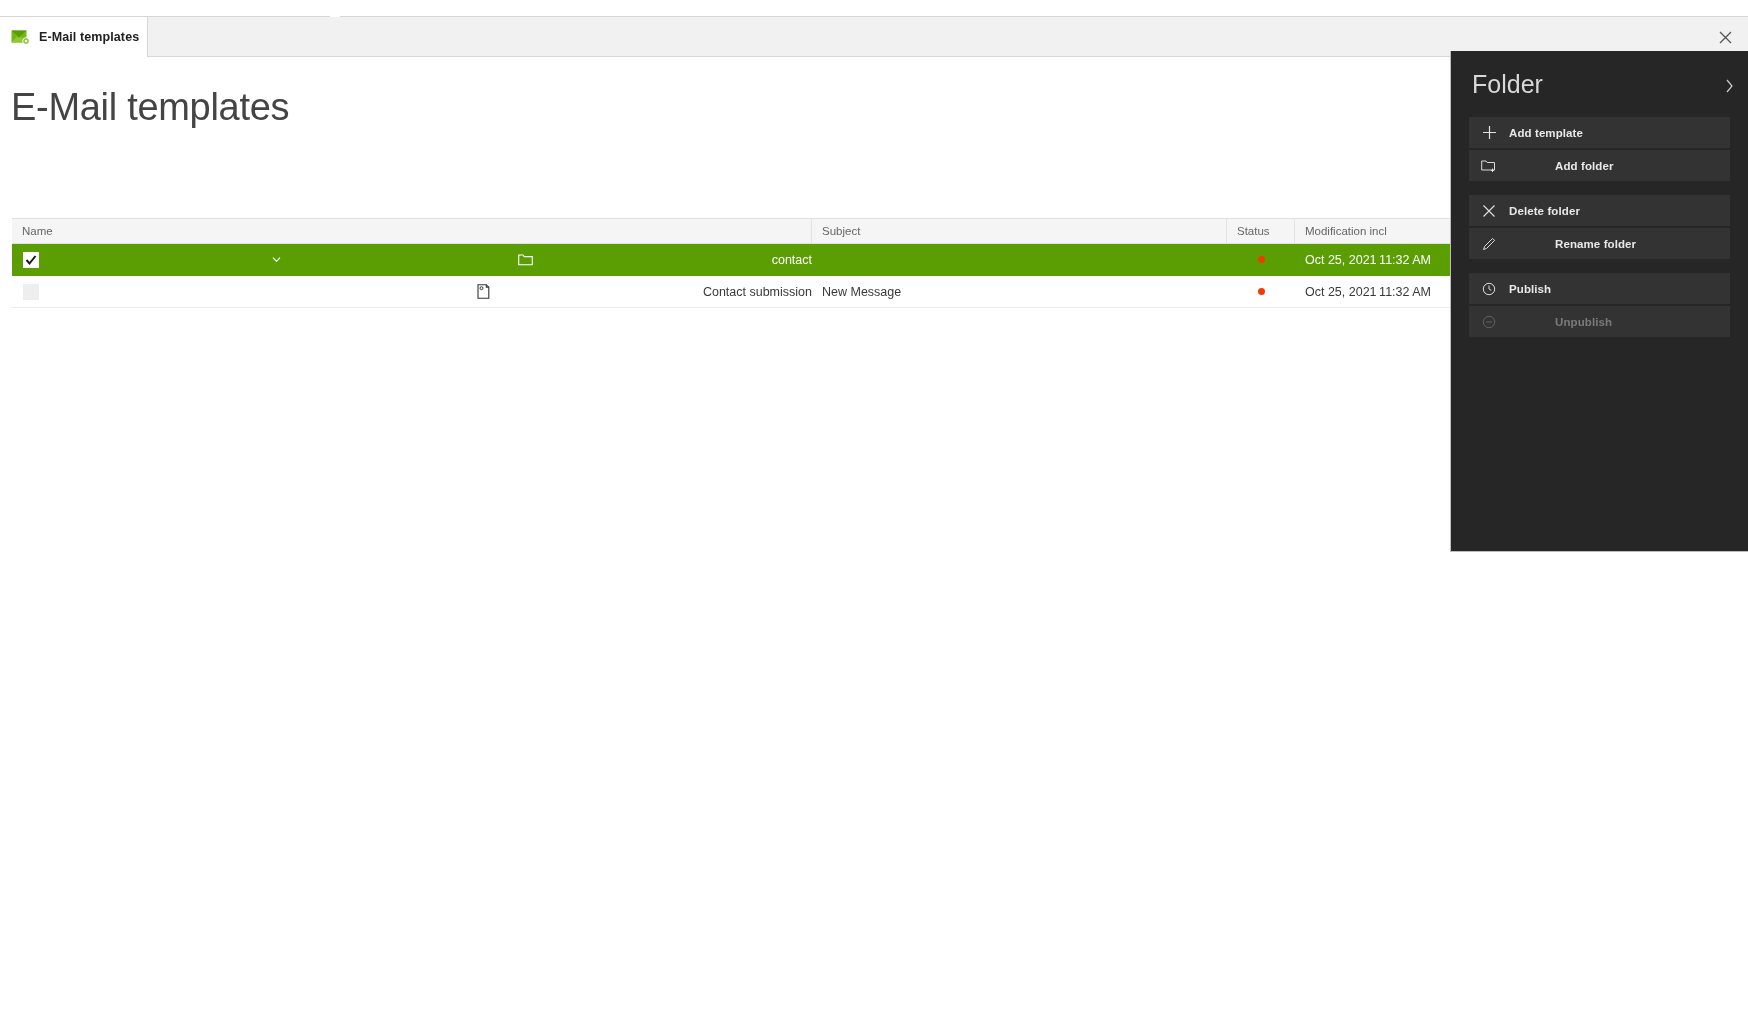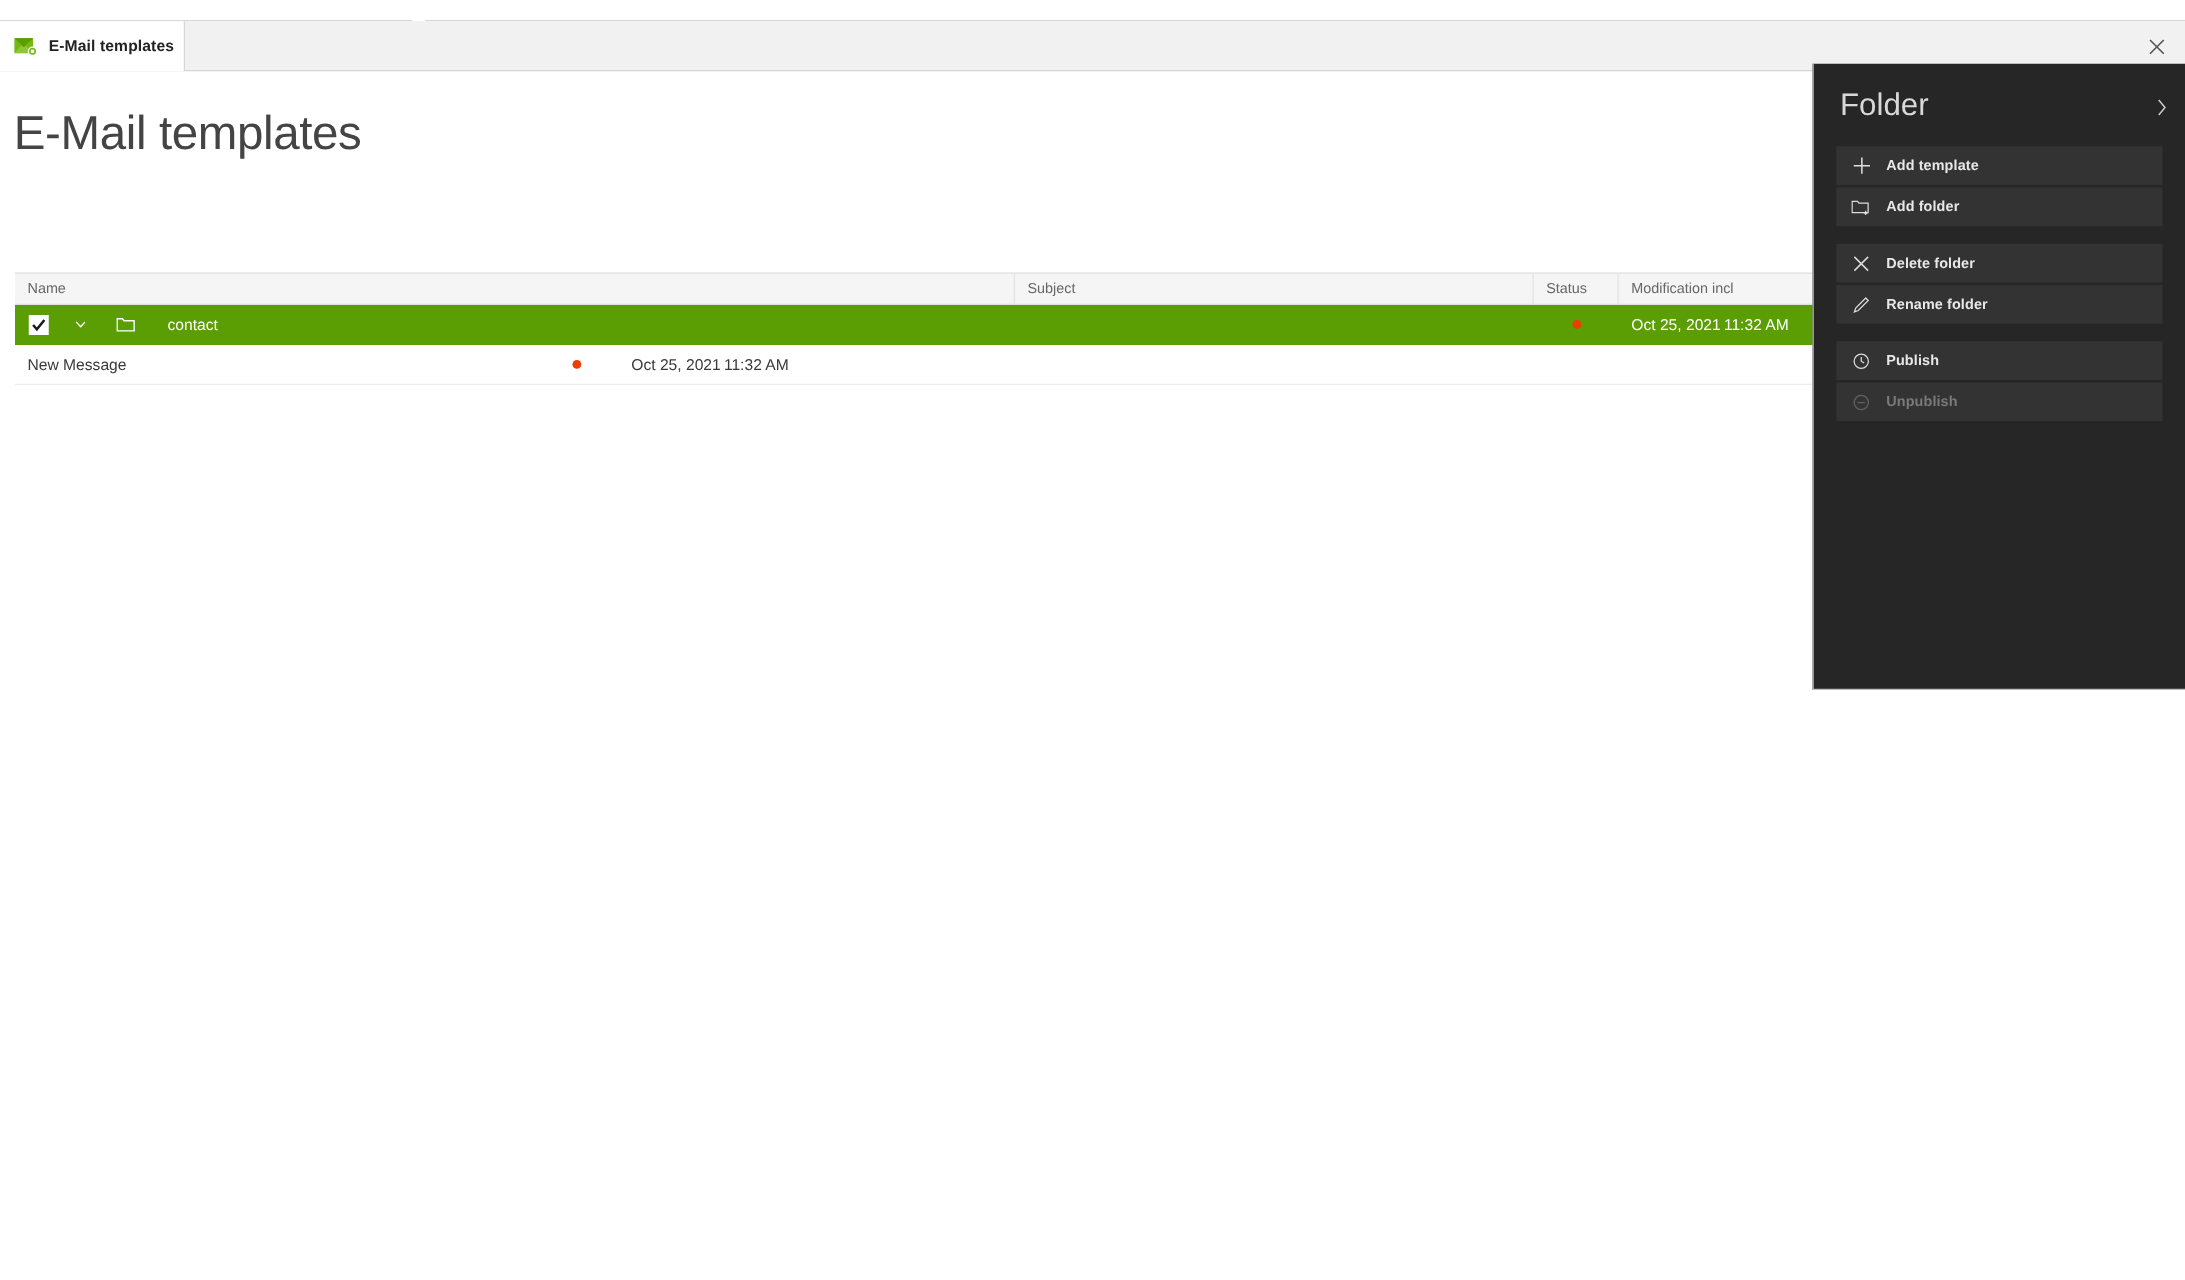--- a/index.html
+++ b/index.html
@@ -86,21 +86,21 @@
   .col-status  { width:68px; }
   .col-date    { width:164px; }
 
   .row { display:flex; height:32px; align-items:stretch; border-bottom:1px solid #ededed; }
   .row .cell {
     display:flex; align-items:center; font-size:12.5px; color:#3a3a3a;
   }
   .row.selected { background:#5a9e04; border-bottom:1px solid #5a9e04; }
   .row.selected .cell { color:#ffffff; }
 
-  .name-cell { padding-left:11px; gap:16px; }
+  .name-cell { padding-left:11px; gap:16px;justify-content:space-between; }
   .checkbox {
     width:16px; height:16px; flex:0 0 auto;
     display:flex; align-items:center; justify-content:center;
   }
   .checkbox.checked { background:#ffffff; }
   .checkbox.empty   { background:#eeeeee; }
   .chevron-slot { width:18px; display:flex; align-items:center; justify-content:center; }
   .icon-slot    { width:22px; display:flex; align-items:center; justify-content:center; }
   .indent       { width:32px; flex:0 0 auto; }
   .node-label   { padding-left:7px; white-space:nowrap; }
@@ -128,21 +128,21 @@
   .panel-chevron {
     position:absolute; right:14px; top:28px;
     cursor:pointer;
   }
   .panel-groups { padding:0 18px; }
   .group { margin-bottom:14px; }
   .menu-item {
     height:31px; background:#333333; margin-bottom:2px;
     display:flex; align-items:center; cursor:pointer;
   }
-  .menu-item:last-child { margin-bottom:0; }
+  .menu-item:last-child { margin-bottom:0;gap:46px; }
   .menu-item .mi-icon {
     width:40px; display:flex; align-items:center; justify-content:center; flex:0 0 auto;
   }
   .menu-item .mi-label {
     font-size:11.5px; font-weight:bold; color:#e8e8e8; letter-spacing:.1px;
   }
   .menu-item.disabled { cursor:default; }
   .menu-item.disabled .mi-label { color:#7a7a7a; font-weight:bold; }
   .menu-item.disabled .mi-icon svg { opacity:.45; }
 </style>
@@ -230,20 +230,32 @@
         <div class="cell col-status status-cell">
           <span class="dot"></span>
         </div>
         <div class="cell col-date date-cell">
           <span>Oct 25, 2021</span>
           <span class="date-time">11:32 AM</span>
         </div>
       </div>
 
       <div class="row">
+        <div class="cell col-name name-cell">
+          <span class="checkbox empty"></span>
+          <span class="indent"></span>
+          <span class="icon-slot">
+            <svg width="13" height="15" viewBox="0 0 13 15">
+              <path d="M1,0.7 L9.3,0.7 L11.8,3.2 L11.8,14.2 L1,14.2 Z" fill="#ffffff" stroke="#333" stroke-width="1.1"></path>
+              <path d="M9.3,0.7 L9.3,3.2 L11.8,3.2" fill="none" stroke="#333" stroke-width="1.1"></path>
+              <circle cx="4.5" cy="4.2" r="1.5" fill="none" stroke="#333" stroke-width="1"></circle>
+            </svg>
+          </span>
+          <span class="node-label">Contact submission</span>
+        </div>
         <div class="cell col-subject subject-cell">New Message</div>
         <div class="cell col-status status-cell">
           <span class="dot"></span>
         </div>
         <div class="cell col-date date-cell">
           <span>Oct 25, 2021</span>
           <span class="date-time">11:32 AM</span>
         </div>
       </div>
 

